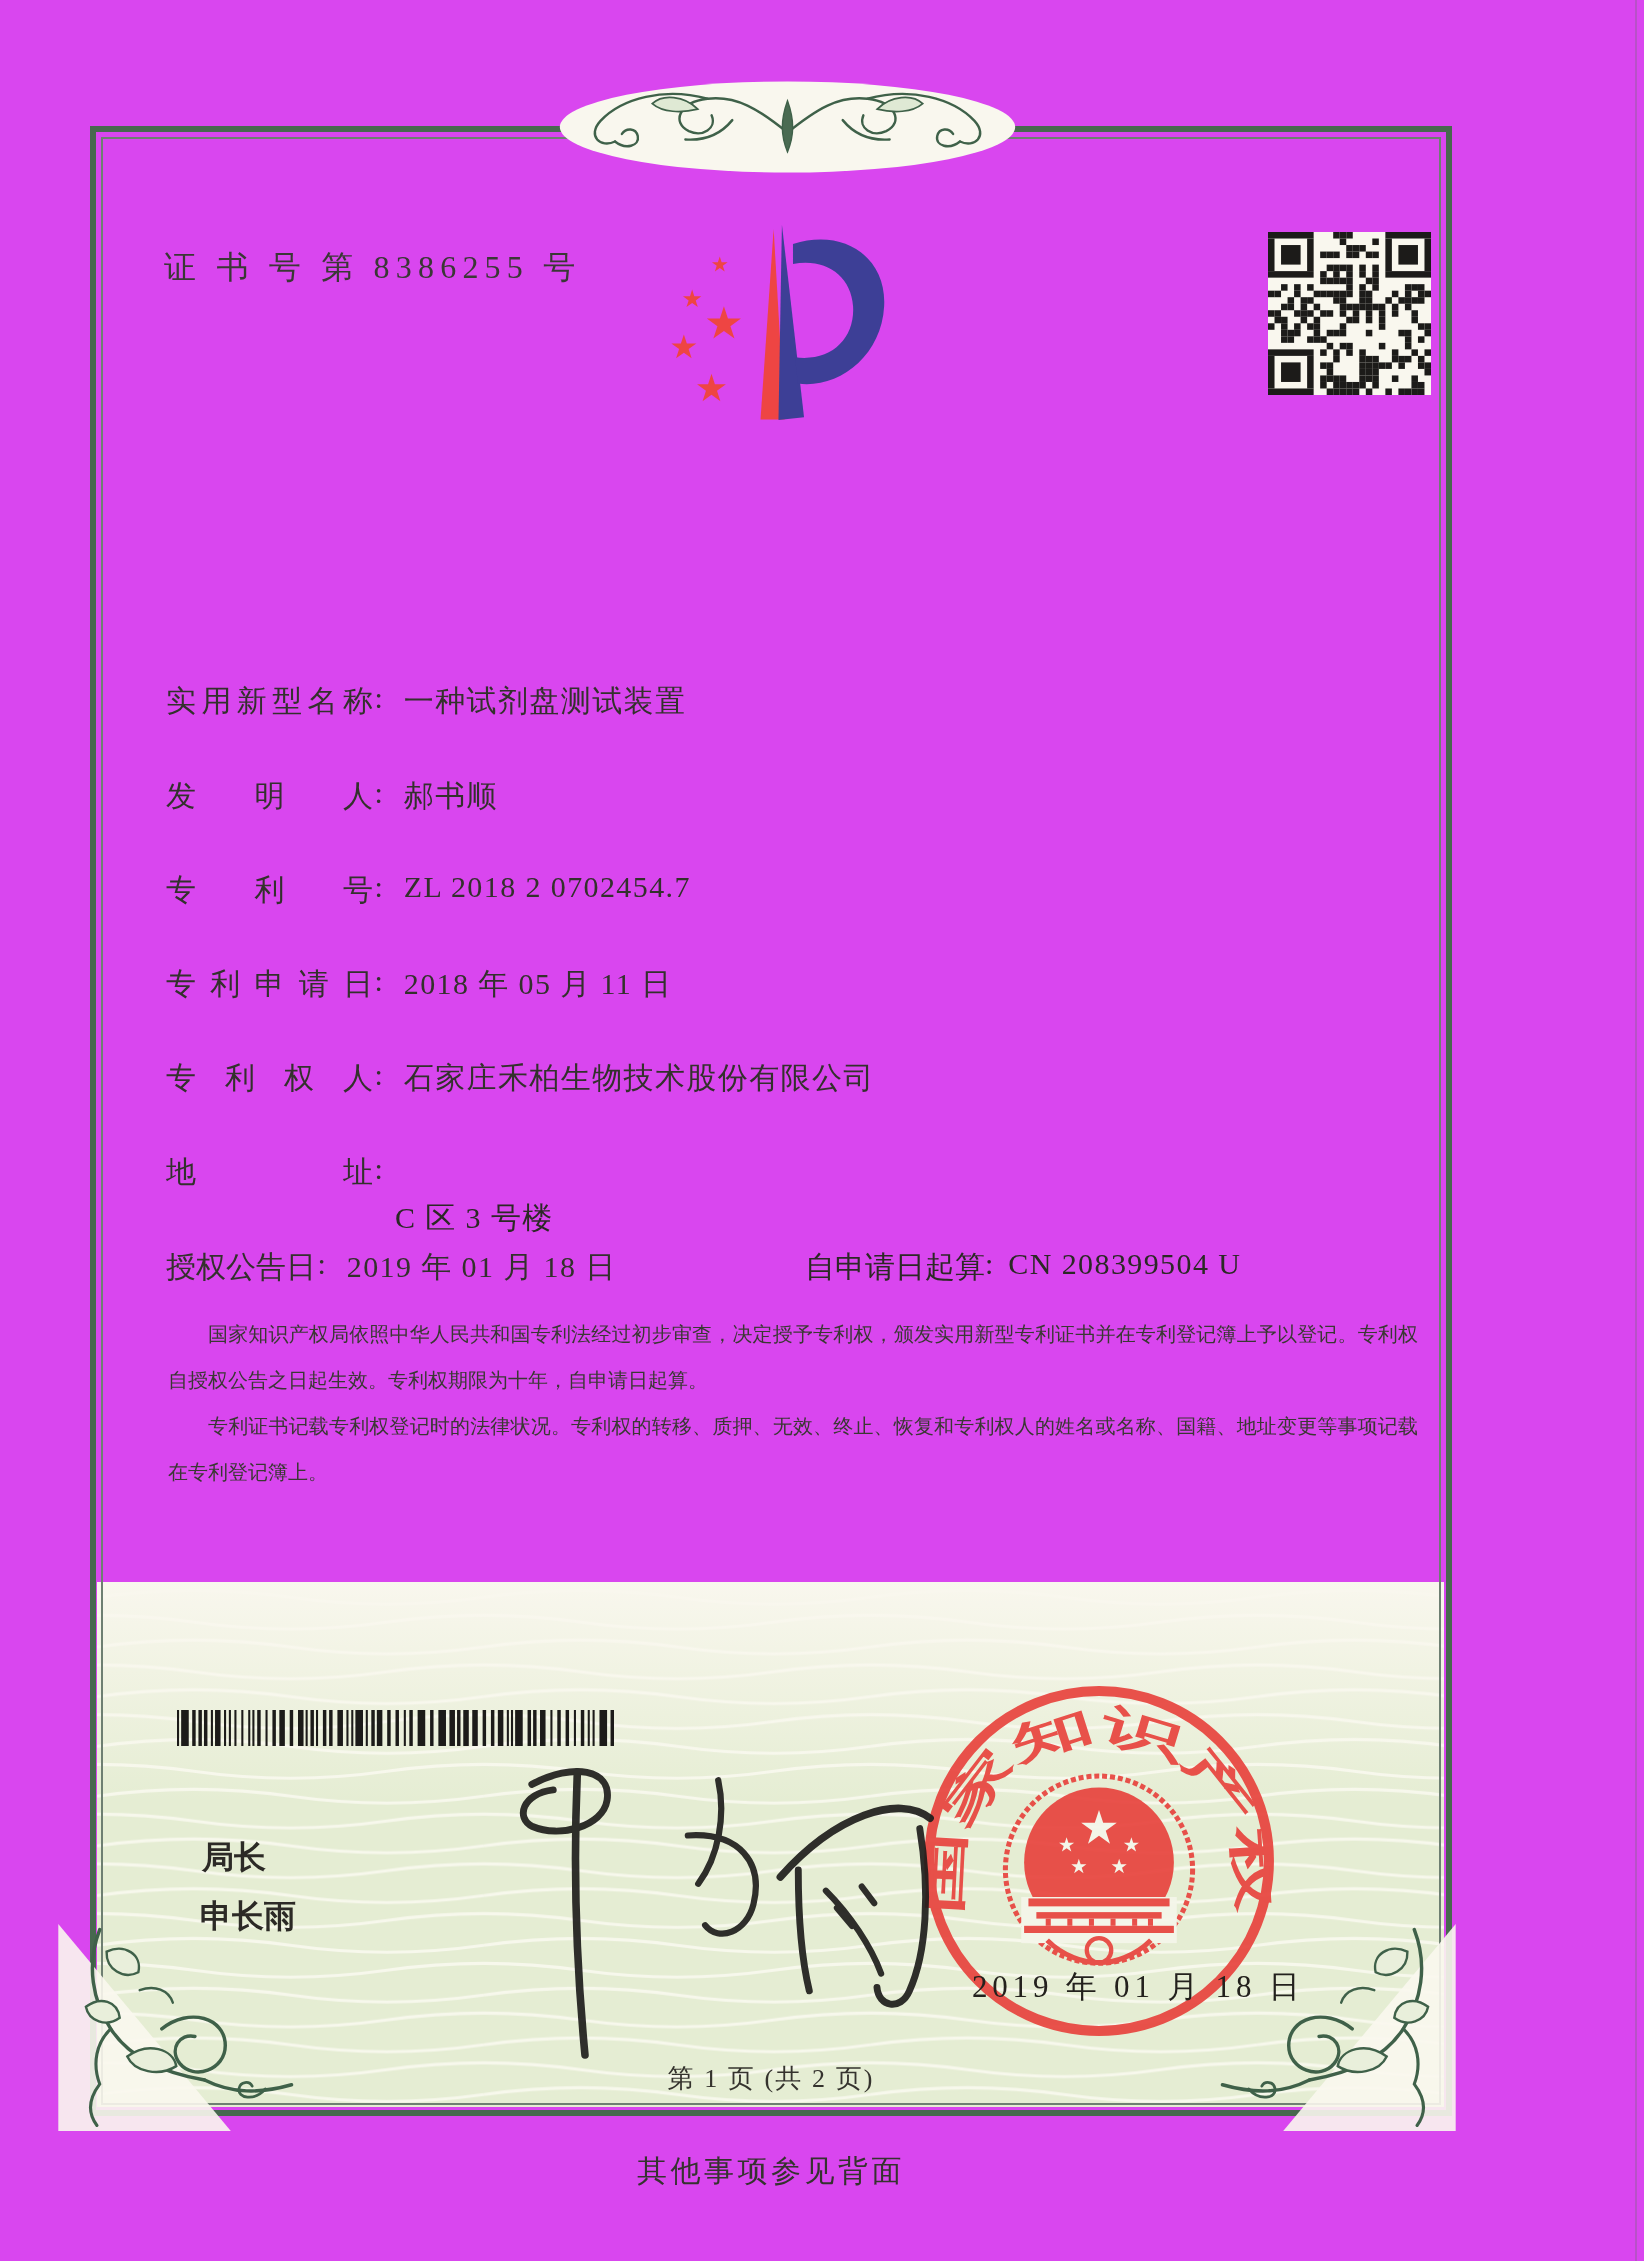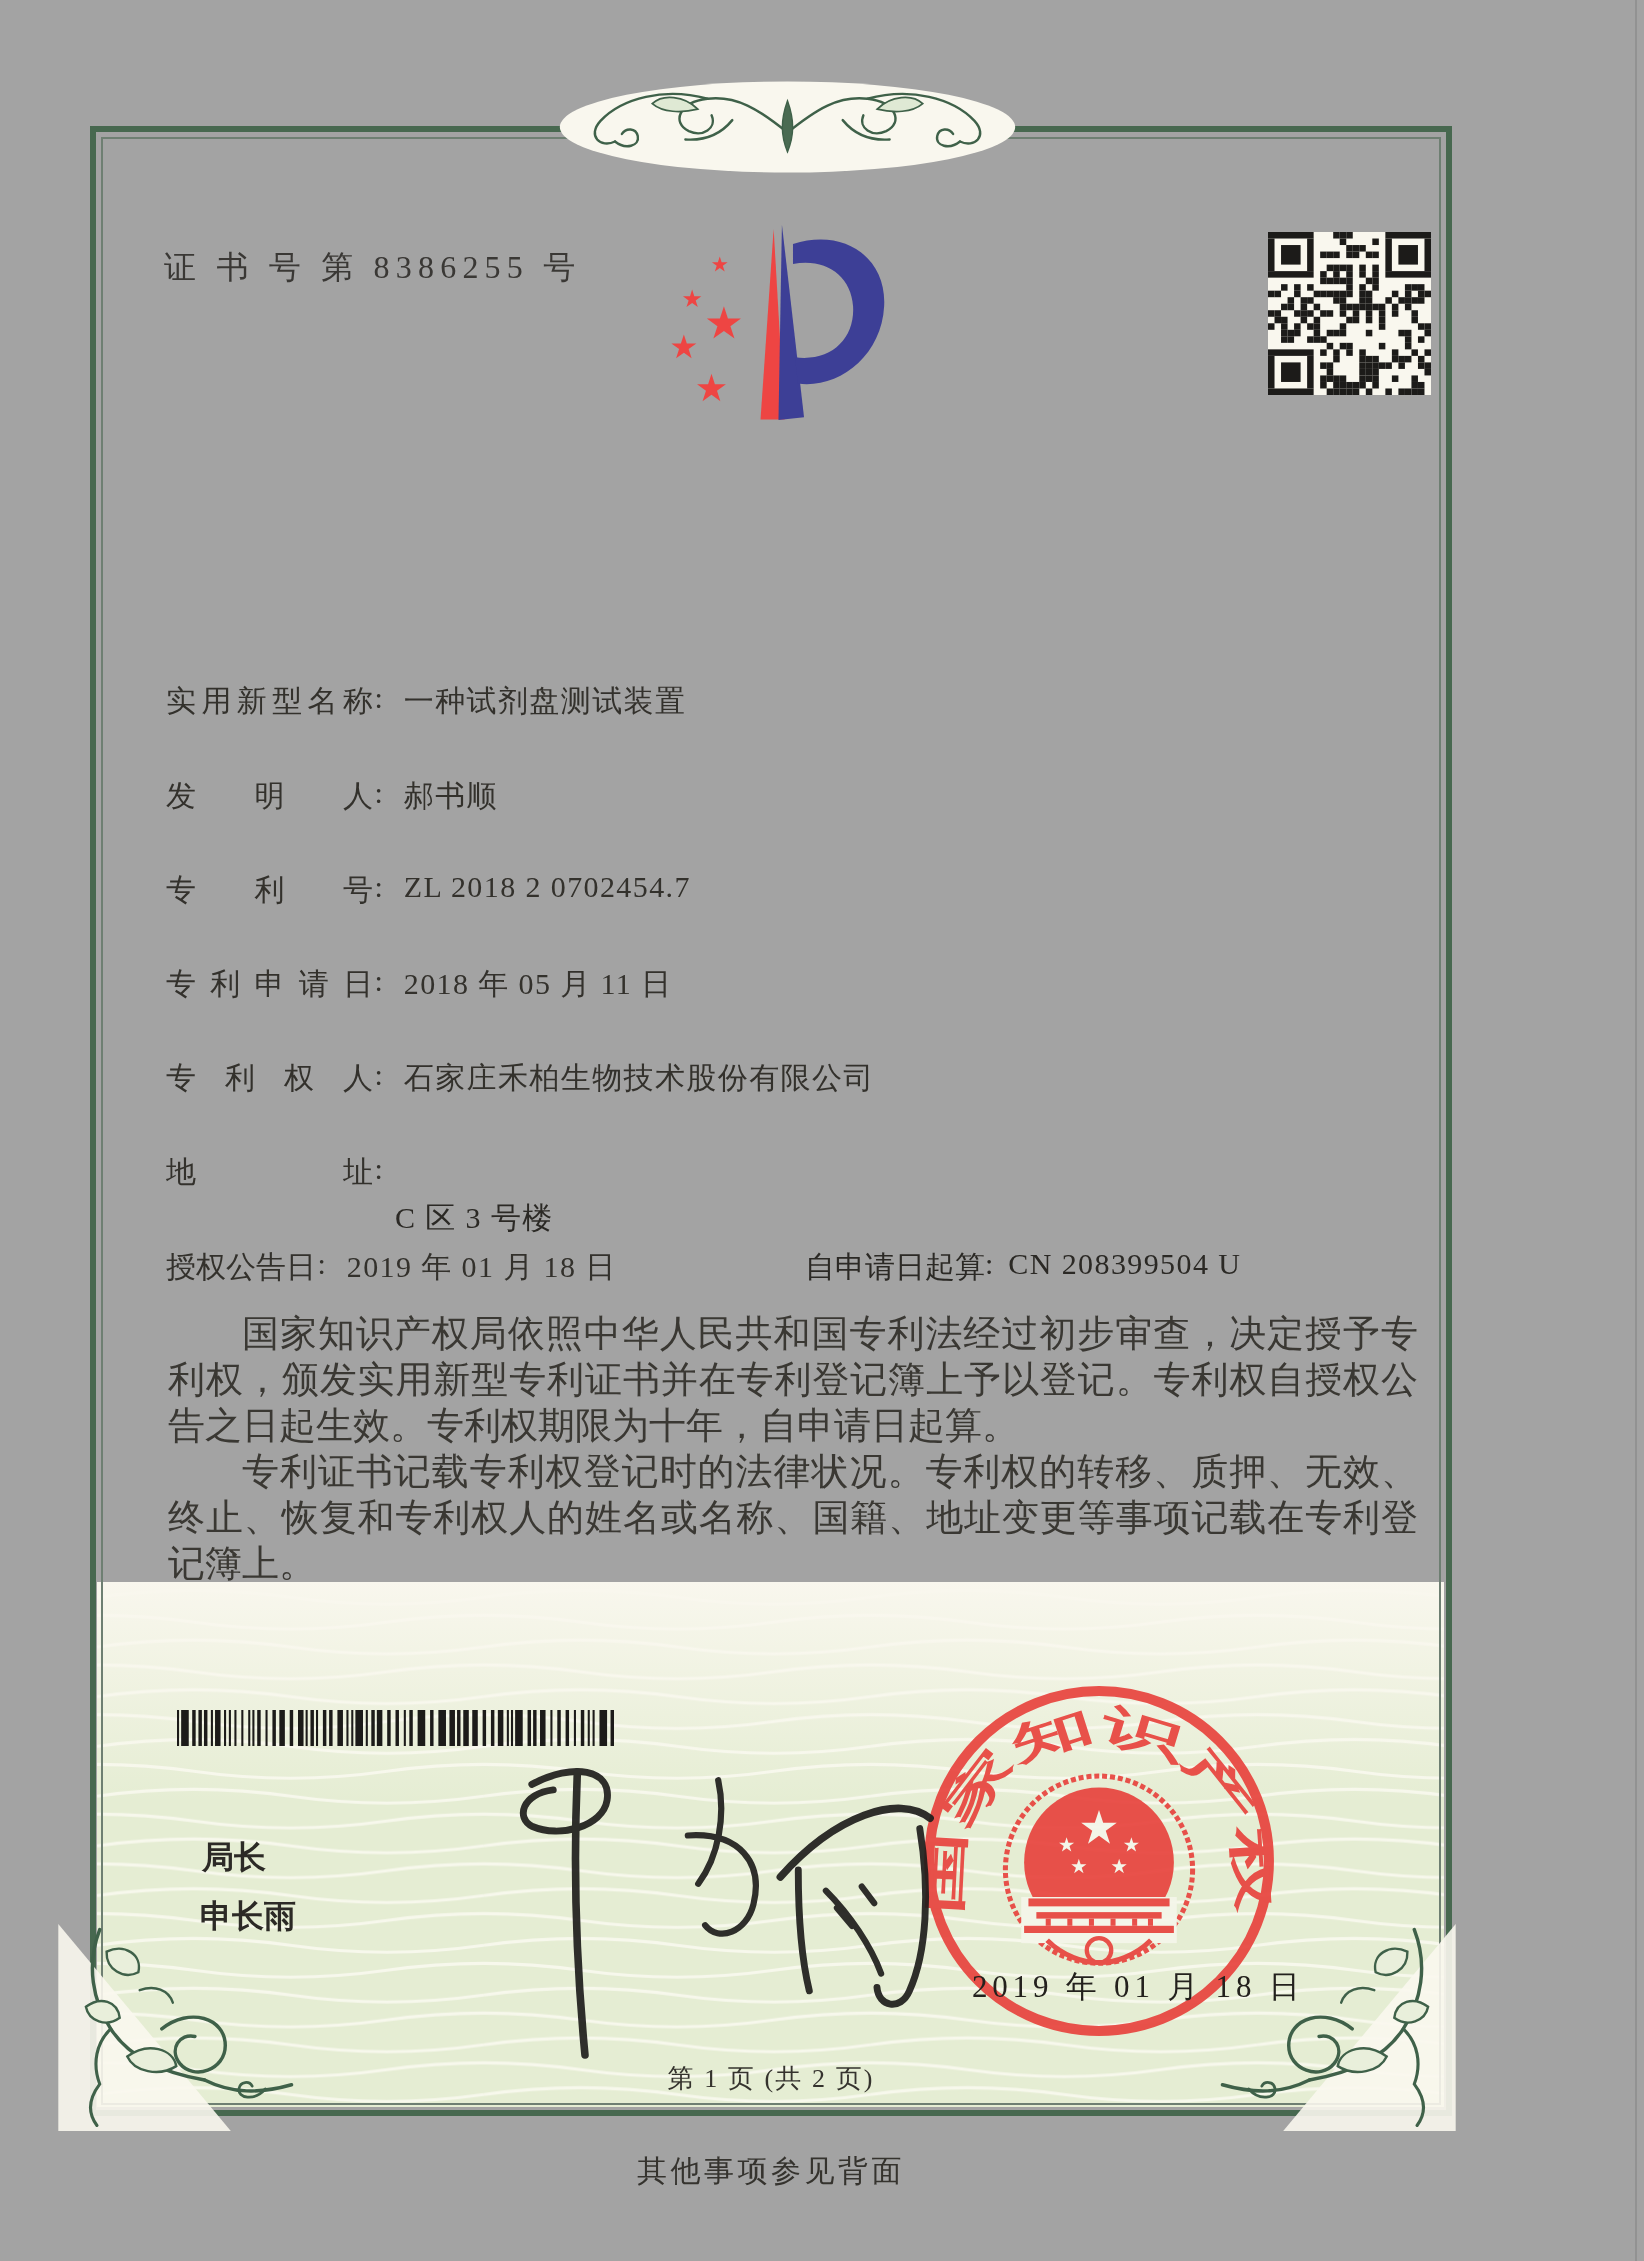--- a/index.html
+++ b/index.html
@@ -1,16 +1,16 @@
 <!DOCTYPE html>
 <html style="font-size:11px"><head>
 <meta charset="utf-8">
 <style>
   html,body{margin:0;padding:0;background:#efede2;}
-  .page{position:relative;width:1644px;height:2261px;background:#a3a3a3;overflow:hidden;
+  .page{position:relative;width:1644px;height:2261px;background:#d946ef;overflow:hidden;
         font-family:"Liberation Serif","DejaVu Serif",serif;color:#2b2925;}
   .scan-edge{position:absolute;top:0;right:7px;width:2.1px;height:100%;background:rgba(110,110,110,.30);}
 
   
   .frame-outer{position:absolute;left:90px;top:126px;width:1362px;height:1990px;
                border:6.2px solid #47684f;box-sizing:border-box;z-index:2;pointer-events:none;}
   .frame-inner{position:absolute;inset:4.8px;border:2.1px double #6e7f72;}
 
   
   .wave-zone{position:absolute;left:97px;top:1582px;width:1347px;height:525px;z-index:0;}
@@ -28,21 +28,21 @@
   .row{position:absolute;left:166px;display:flex;align-items:flex-start;font-size:30px;color:#33312c;z-index:3;white-space:nowrap;}
   .row .lbl{display:inline-block;width:207px;text-align:justify;text-align-last:justify;}
   .row .lbl.compact{width:auto;text-align-last:auto;}
   .row .colon{margin-left:1.4px;}
   .row .val{margin-left:21px;letter-spacing:1.4px;}
   .addr2{position:absolute;left:395px;top:1198px;font-size:30px;letter-spacing:1.4px;z-index:3;}
   .grant-no{position:absolute;left:805px;top:1247px;display:flex;font-size:30px;z-index:3;white-space:nowrap;}
   .grant-no .val{margin-left:15px;letter-spacing:1.4px;}
 
   
-  .legal{position:absolute;left:168px;top:1311px;width:1250px;font-size:37px;line-height:46px;
+  .legal{position:absolute;left:168px;top:1311px;width:1250px;font-size:20px;line-height:46px;
          text-align:justify;color:#3a3833;z-index:3;}
   .legal p{margin:0;text-indent:2em;}
 
   
   .barcode{position:absolute;left:177px;top:1710px;width:437px;height:36px;z-index:3;}
   .director-label{position:absolute;left:202px;top:1836px;font-size:32px;font-weight:bold;
                   font-family:"Liberation Sans","DejaVu Sans",sans-serif;color:#2c2a26;z-index:3;}
   .director-name{position:absolute;left:200px;top:1895px;font-size:32px;font-weight:bold;
                  font-family:"Liberation Sans","DejaVu Sans",sans-serif;color:#2c2a26;z-index:3;}
   .signature{position:absolute;left:449px;top:1751px;width:497px;height:325px;z-index:5;}

